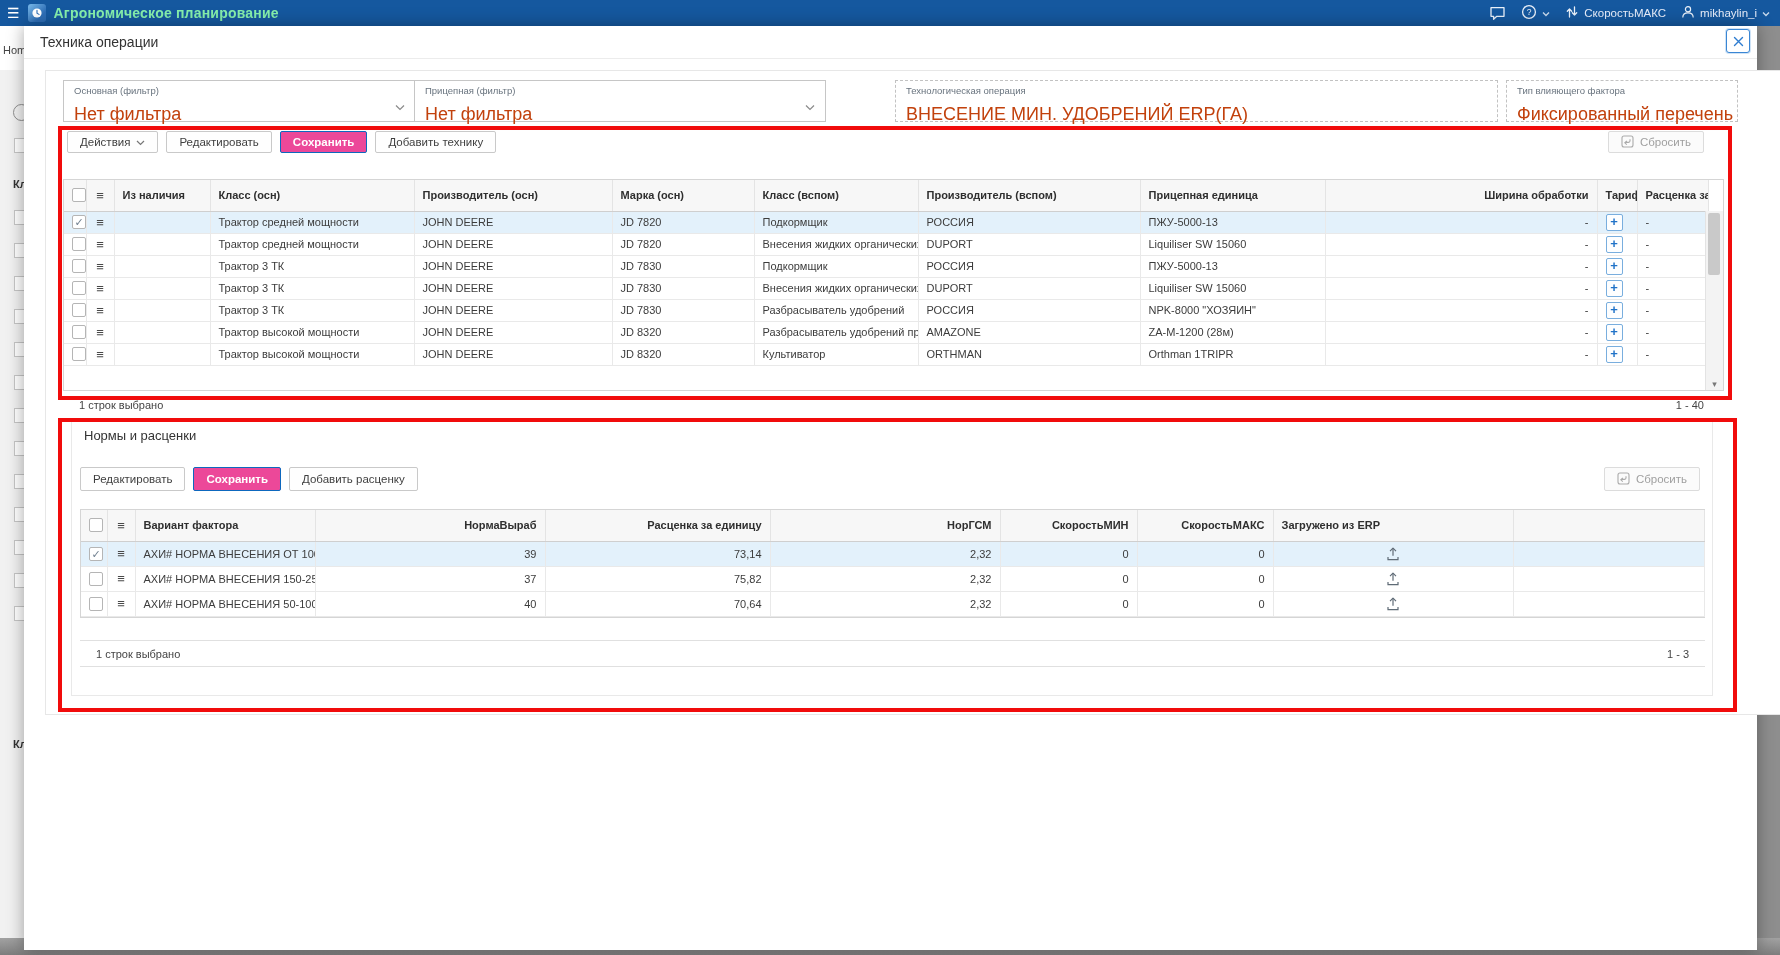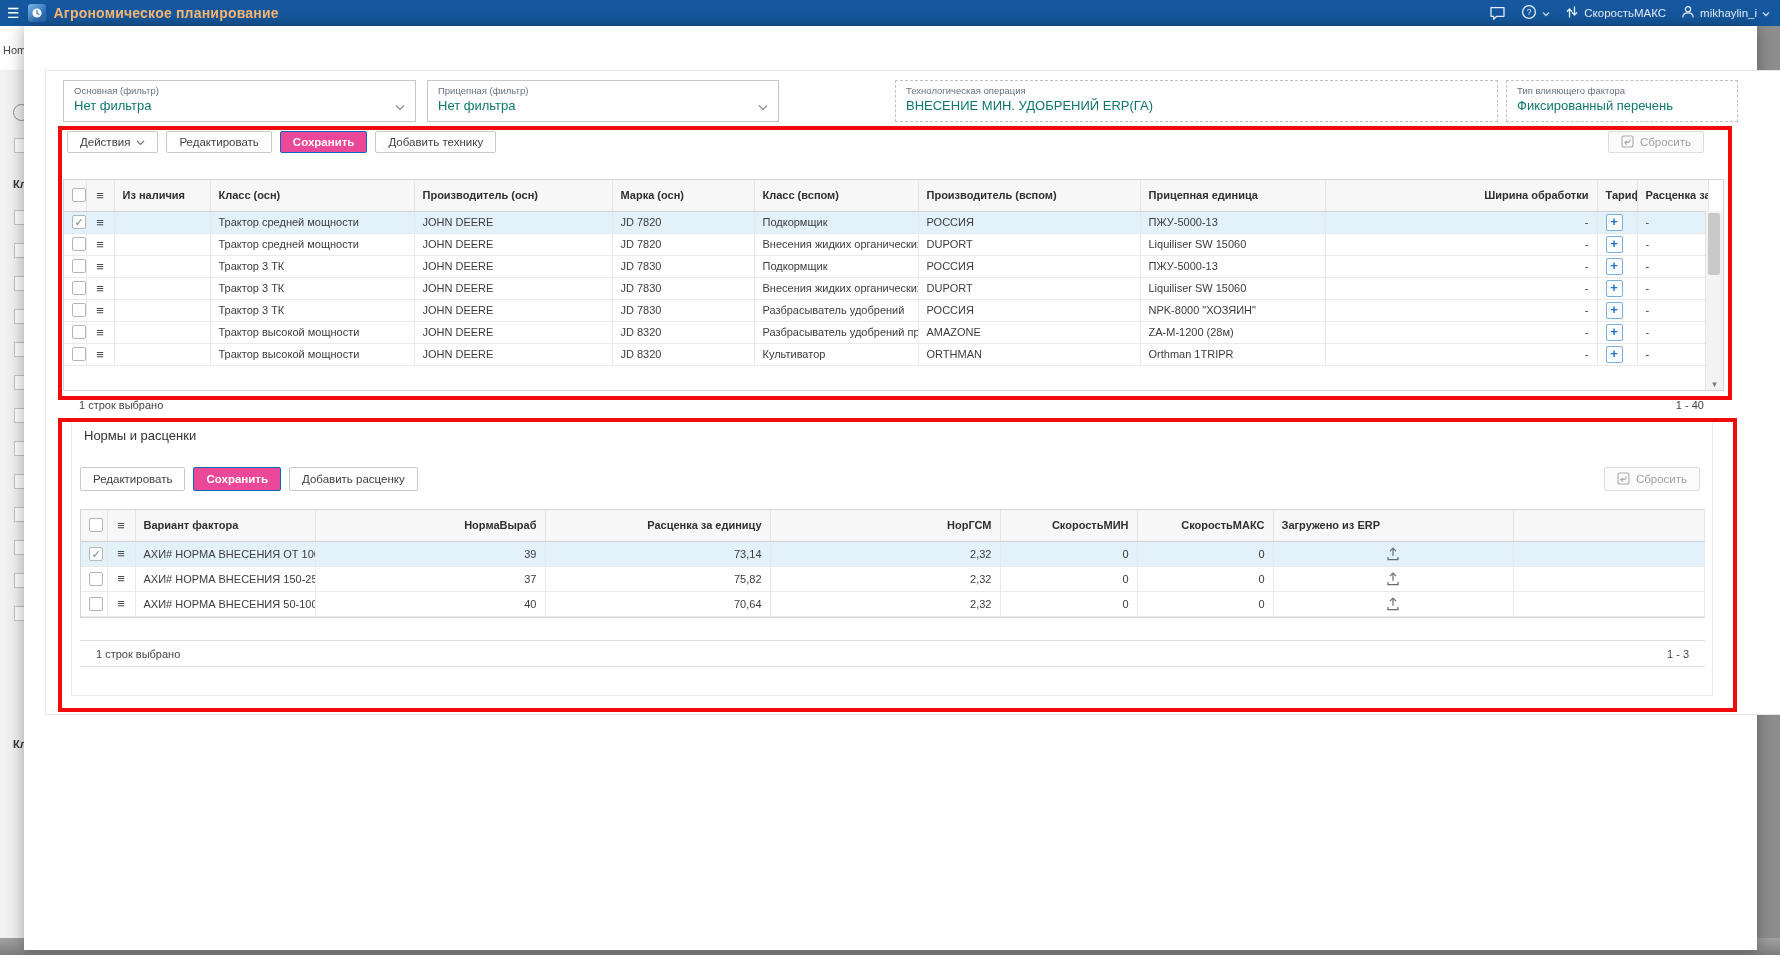--- a/index.html
+++ b/index.html
@@ -3,21 +3,21 @@
 <meta charset="utf-8">
 <style>
   html,body{margin:0;padding:0;}
   body{font-family:"Liberation Sans","DejaVu Sans",sans-serif;background:#5a5a5a;}
   .screen{position:relative;width:1780px;height:955px;background:#ffffff;overflow:hidden;}
 
   
   .topbar{position:absolute;left:0;top:0;width:1780px;height:26px;background:#15589f;display:flex;align-items:center;z-index:5;}
   .hamburger{color:#fff;font-size:14px;margin:0 8px 0 7px;line-height:26px;cursor:pointer;}
   .applogo{width:18px;height:18px;border-radius:3px;background:linear-gradient(135deg,#79b9e9 0%,#2d6db5 70%);margin-right:8px;display:flex;align-items:center;justify-content:center;}
-  .app-title{color:#fdba74;font-size:14px;font-weight:bold;letter-spacing:.2px;}
+  .app-title{color:#86efac;font-size:14px;font-weight:bold;letter-spacing:.2px;}
   .topbar-right{margin-left:auto;display:flex;align-items:center;gap:15px;padding-right:10px;color:#e8eefb;font-size:11.5px;}
   .tb-item{display:flex;align-items:center;gap:5px;cursor:pointer;}
   .caret{opacity:.85;}
 
   
   .bg-left{position:absolute;left:0;top:26px;width:24px;height:929px;background:#f1f1f1;overflow:hidden;z-index:1;}
   .bg-home-band{position:absolute;left:0;top:0;width:24px;height:44px;background:#ffffff;}
   .bg-home{position:absolute;left:3px;top:18px;font-size:11px;color:#454545;white-space:nowrap;}
   .bg-circle{position:absolute;left:13px;top:78px;width:15px;height:15px;border:1.5px solid #8f8f8f;border-radius:50%;}
   .bg-box{position:absolute;left:14px;width:13px;height:13px;border:1px solid #c6c6c6;background:#fff;}
@@ -30,24 +30,24 @@
   .modal-header{position:absolute;left:0;top:0;right:0;height:32px;border-bottom:1px solid #ececec;}
   .modal-title{position:absolute;left:16px;top:8px;font-size:14px;color:#333;}
   .modal-close{position:absolute;right:7px;top:3px;width:22px;height:22px;border:1px solid #3a86d4;border-radius:3px;background:#fff;display:flex;align-items:center;justify-content:center;cursor:pointer;box-shadow:0 0 0 1px #cfe3f6;}
 
   .region{position:absolute;left:21px;top:44px;width:1695px;height:643px;border:1px solid #e7e7e7;background:#fff;padding-left:40px;}
 
   
   .filter{position:absolute;top:9px;height:42px;box-sizing:border-box;border:1px solid #c6c6c6;background:#fff;padding:4px 10px 0 10px;}
   .filter.readonly{border:1px dashed #c2c2c2;}
   .filter .flabel{font-size:9.5px;color:#68737e;white-space:nowrap;}
-  .filter .fvalue{font-size:13px;color:#0f766e;margin-top:2px;white-space:nowrap;}
+  .filter .fvalue{font-size:18px;color:#c2410c;margin-top:8px;white-space:nowrap;}
   .filter .fchev{position:absolute;right:10px;top:16px;color:#8a8a8a;}
   .f1{left:17px;width:353px;}
-  .f2{left:381px;width:352px;}
+  .f2{left:368px;width:412px;}
   .f3{left:849px;width:603px;}
   .f4{left:1460px;width:232px;}
 
   
   .btn{height:22px;box-sizing:border-box;padding:0 12px;border:1px solid #c9c9c9;background:#fefefe;border-radius:2px;font-size:11.5px;color:#3f3f3f;display:inline-flex;align-items:center;gap:6px;white-space:nowrap;cursor:pointer;}
   .btn.primary{background:#ec4899;border-color:#0d68be;color:#fff;font-weight:bold;}
   .btn.disabled{color:#a0a0a0;background:#fbfbfb;border-color:#dcdcdc;cursor:default;}
   .btn .bcaret{color:#777;}
 
   
@@ -168,20 +168,28 @@
     <div class="bg-box" style="top:481px"></div>
     <div class="bg-box" style="top:514px"></div>
     <div class="bg-box" style="top:547px"></div>
     <div class="bg-box" style="top:580px"></div>
     <div class="bg-frag" style="top:712px">Кл</div>
   </div>
   <div class="dim-right"></div>
   <div class="dim-bottom"></div>
 
   <div class="modal">
+    <div class="modal-header">
+      <span class="modal-title">Техника операции</span>
+      <span class="modal-close">
+        <svg width="11" height="11" viewBox="0 0 11 11">
+            <path d="M1.5 1.5l8 8M9.5 1.5l-8 8" stroke="#2e7cd0" stroke-width="1.4" stroke-linecap="round"></path>
+          </svg>
+      </span>
+    </div>
 
     <div class="region">
 
       <div class="filter f1">
         <div class="flabel">Основная (фильтр)</div>
         <div class="fvalue">Нет фильтра</div>
         <span class="fchev"><svg width="10" height="7" viewBox="0 0 10 7">
               <path d="M1 1.5l4 4 4-4" fill="none" stroke="#8a8a8a" stroke-width="1.2"></path>
             </svg></span>
       </div>

